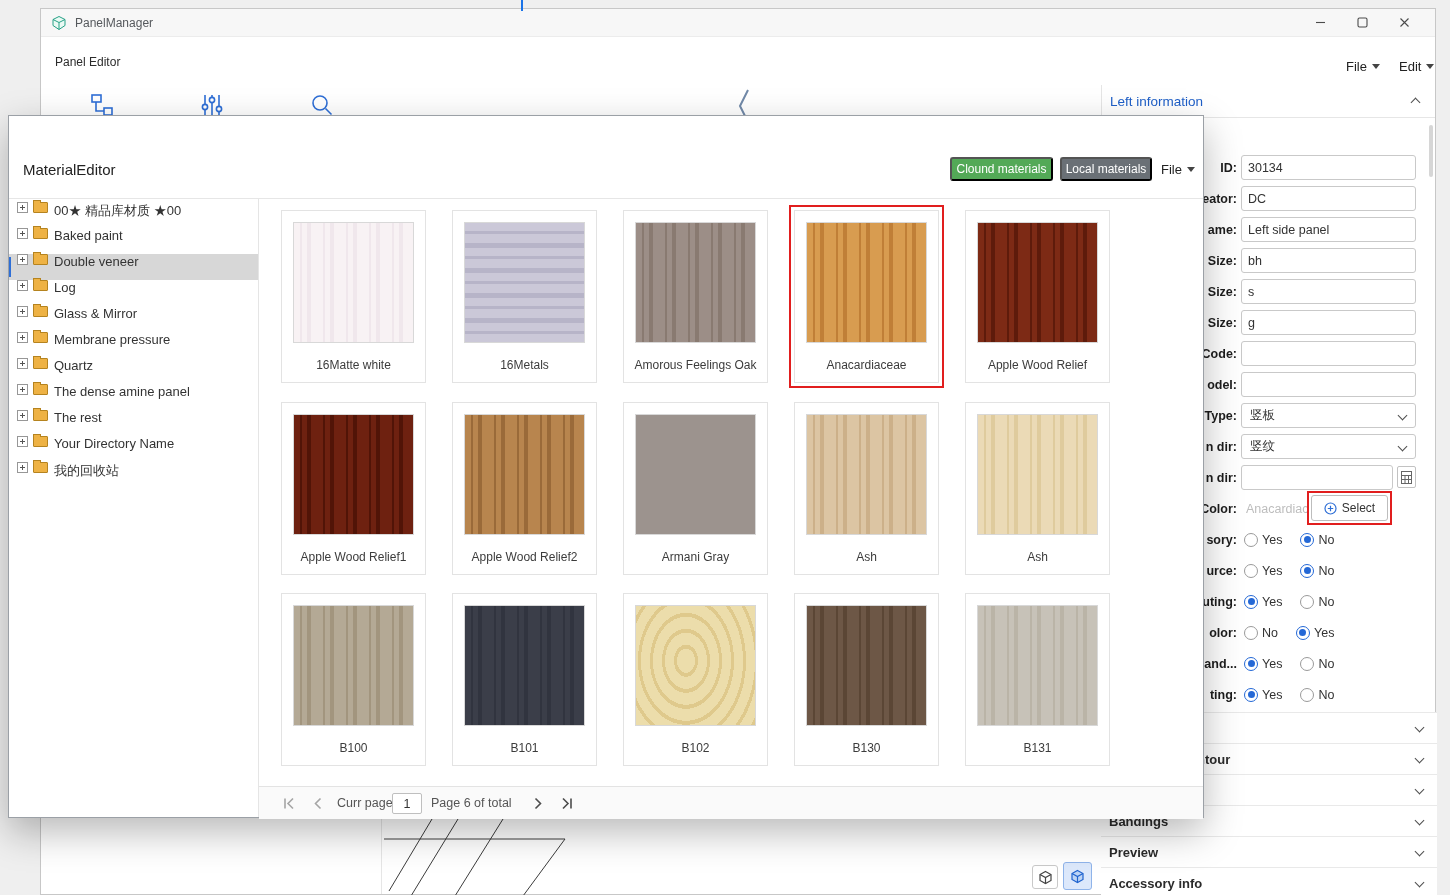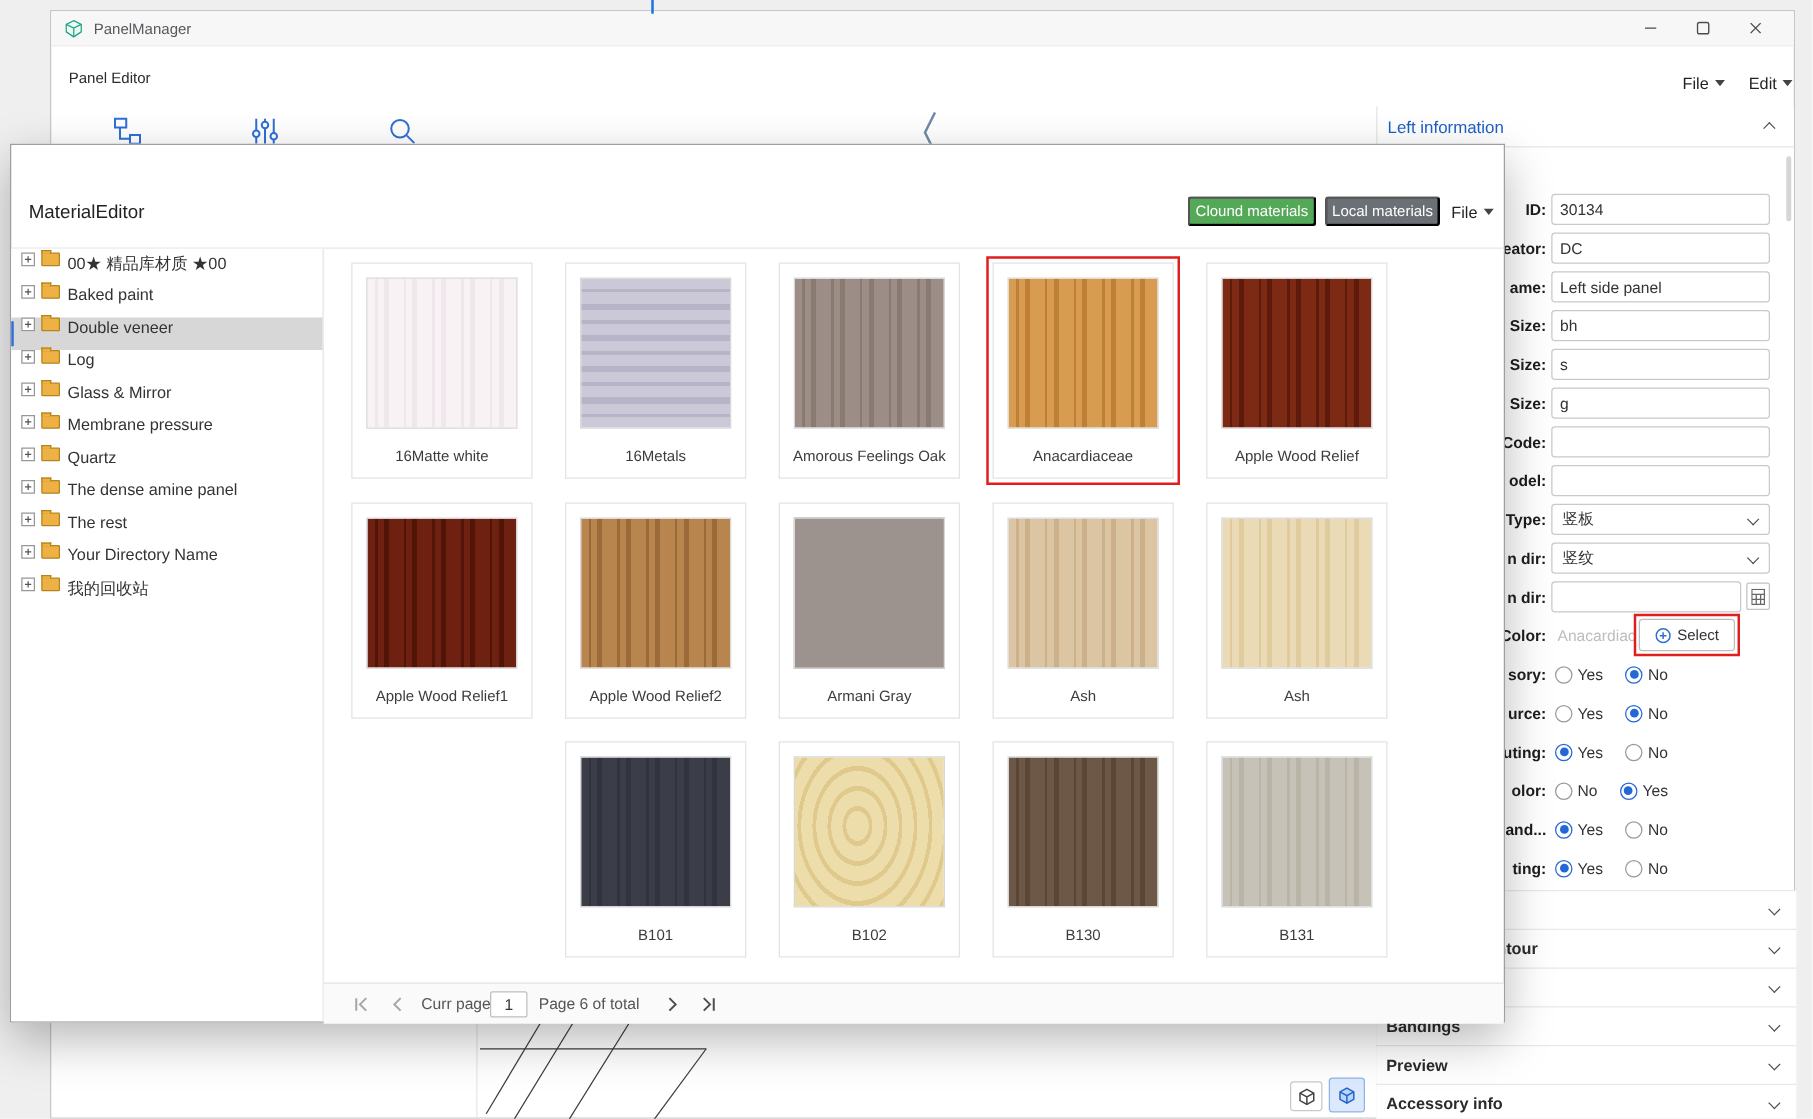--- a/index.html
+++ b/index.html
@@ -466,20 +466,24 @@
       <div class="cname">Armani Gray</div>
     </div>
   <div class="card" style="left:785px;top:286px">
       <div class="swatch grain-v" style="--c1: #dcc5a3; --c2: #ccb089;"></div>
       <div class="cname">Ash</div>
     </div>
   <div class="card" style="left:956px;top:286px">
       <div class="swatch grain-v" style="--c1: #ebdab6; --c2: #dfcb9d;"></div>
       <div class="cname">Ash</div>
     </div>
+  <div class="card" style="left:272px;top:477px">
+      <div class="swatch grain-v" style="--c1: #b4a995; --c2: #a2957e;"></div>
+      <div class="cname">B100</div>
+    </div>
   <div class="card" style="left:443px;top:477px">
       <div class="swatch grain-v" style="--c1: #3b3e49; --c2: #31343f;"></div>
       <div class="cname">B101</div>
     </div>
   <div class="card" style="left:614px;top:477px">
       <div class="swatch swirl" style="--c1: #ecddab; --c2: #dfc98c;"></div>
       <div class="cname">B102</div>
     </div>
   <div class="card" style="left:785px;top:477px">
       <div class="swatch grain-v" style="--c1: #6d5746; --c2: #5b4635;"></div>

